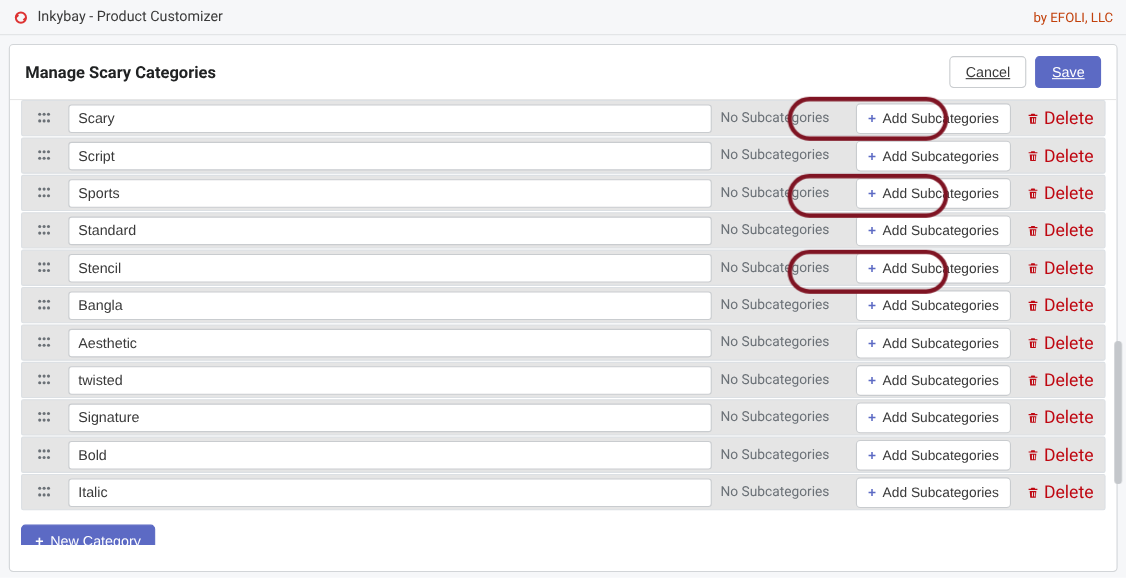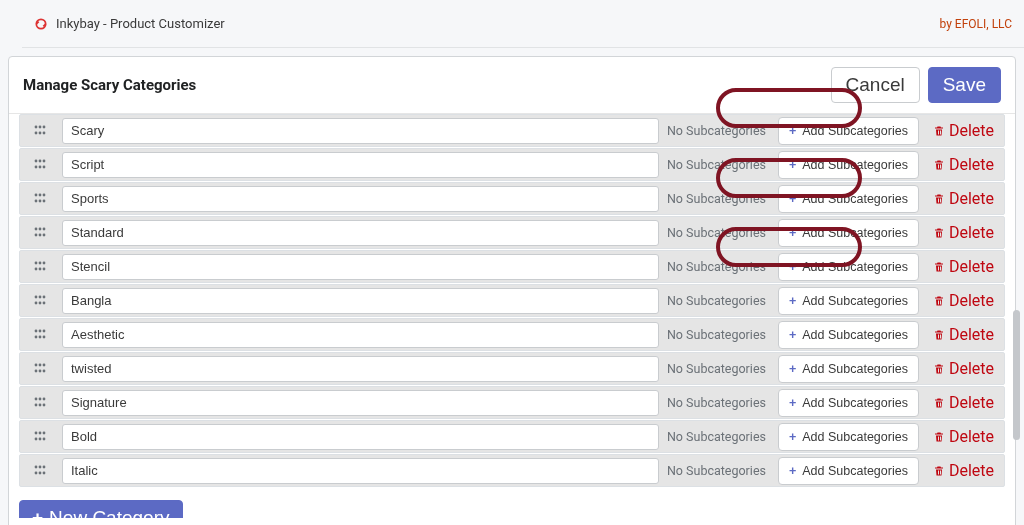--- a/index.html
+++ b/index.html
@@ -1,40 +1,40 @@
 <!DOCTYPE html>
 <html><head>
 <meta charset="utf-8">
 <style>
   * { box-sizing: border-box; }
   html, body { margin:0; padding:0; font-family:-apple-system,BlinkMacSystemFont,"Segoe UI",Roboto,Helvetica,Arial,sans-serif; background:#f6f7f9; color:#202223; }
   .page { width:1024px; height:525px; overflow:hidden; position:relative; }
 
   
-  .topbar { height:48px; display:flex; align-items:center; padding:0 12px; background:#f6f7f9; border-bottom:1px solid #e1e3e5; font-size:13px; color:#5c5f62;margin-left:22px; }
+  .topbar { height:32px; display:flex; align-items:center; padding:0 12px; background:#f6f7f9; border-bottom:1px solid #e1e3e5; font-size:13px; color:#5c5f62; }
   .topbar .logo { width:14px; height:14px; margin-right:8px; display:flex; align-items:center; justify-content:center; }
   .topbar .title { color:#3a3a3a; }
   .topbar .by { margin-left:auto; color:#c2410c; font-size:12px; }
 
   
   .card { margin:8px; background:#fff; border:1px solid #d2d5d8; border-radius:4px; height:480px; position:relative; overflow:hidden; }
   .cardhead { display:flex; align-items:center; padding:10px 14px; border-bottom:1px solid #e6e6e6; }
   .cardhead h1 { font-size:15px; font-weight:700; margin:0; }
   .cardhead .actions { margin-left:auto; display:flex; gap:8px; }
-  .btn { font-size:19px; padding:6px 14px; border-radius:4px; border:1px solid #c9cccf; background:#fff; color:#3a3a3a; cursor:pointer; }
+  .btn { font-size:13px; padding:6px 14px; border-radius:4px; border:1px solid #c9cccf; background:#fff; color:#3a3a3a; cursor:pointer;text-decoration:underline; }
   .btn.primary { background:#5c6ac4; border-color:#5c6ac4; color:#fff; font-weight:500; }
   .btn.primary-dark { background:#5c6ac4; border-color:#5c6ac4; color:#fff; font-weight:500; padding:6px 12px; }
 
   
   .listarea { height:404px; overflow-y:auto; border-right:0; position:relative; }
   .listinner { padding:0 10px 4px 10px; position:relative; }
   .row { display:flex; align-items:center; height:33px; border:1px solid #dce0e4; background:#e5e5e5; border-radius:2px; margin-bottom:1px; padding:0 4px 0 6px; gap:8px; }
   .drag { width:28px; color:#6b7177; display:flex; align-items:center; justify-content:center; cursor:grab; }
   .nameinput { flex:1; border:1px solid #c9cccf; border-radius:3px; padding:4px 8px; font-size:13px; color:#3a3a3a; height:26px; }
-  .nosub { font-size:12.5px; color:#6b7177; white-space:nowrap; margin-right:4px;text-align:center;}
+  .nosub { font-size:12.5px; color:#6b7177; white-space:nowrap; margin-right:16px;text-align:center;}
   .addbtn { display:flex; align-items:center; gap:6px; border:1px solid #c9cccf; background:#fff; border-radius:4px; padding:4px 10px; font-size:12.5px; color:#3a3a3a; height:28px; cursor:pointer; white-space:nowrap; }
   .addbtn .plus { color:#5c6ac4; font-weight:700; }
   .del { display:flex; align-items:center; gap:4px; color:#bf0711; font-size:16px; cursor:pointer; padding:0 6px; height:28px; }
   .del .trash { width:12px; height:12px; }
 
   
   .footer { display:flex; align-items:center; padding:8px 10px 8px 10px; }
   .footer .btn.primary-dark { display:flex; align-items:center; gap:6px; }
   .footer .plusw { color:#fff; font-weight:700; }
 

